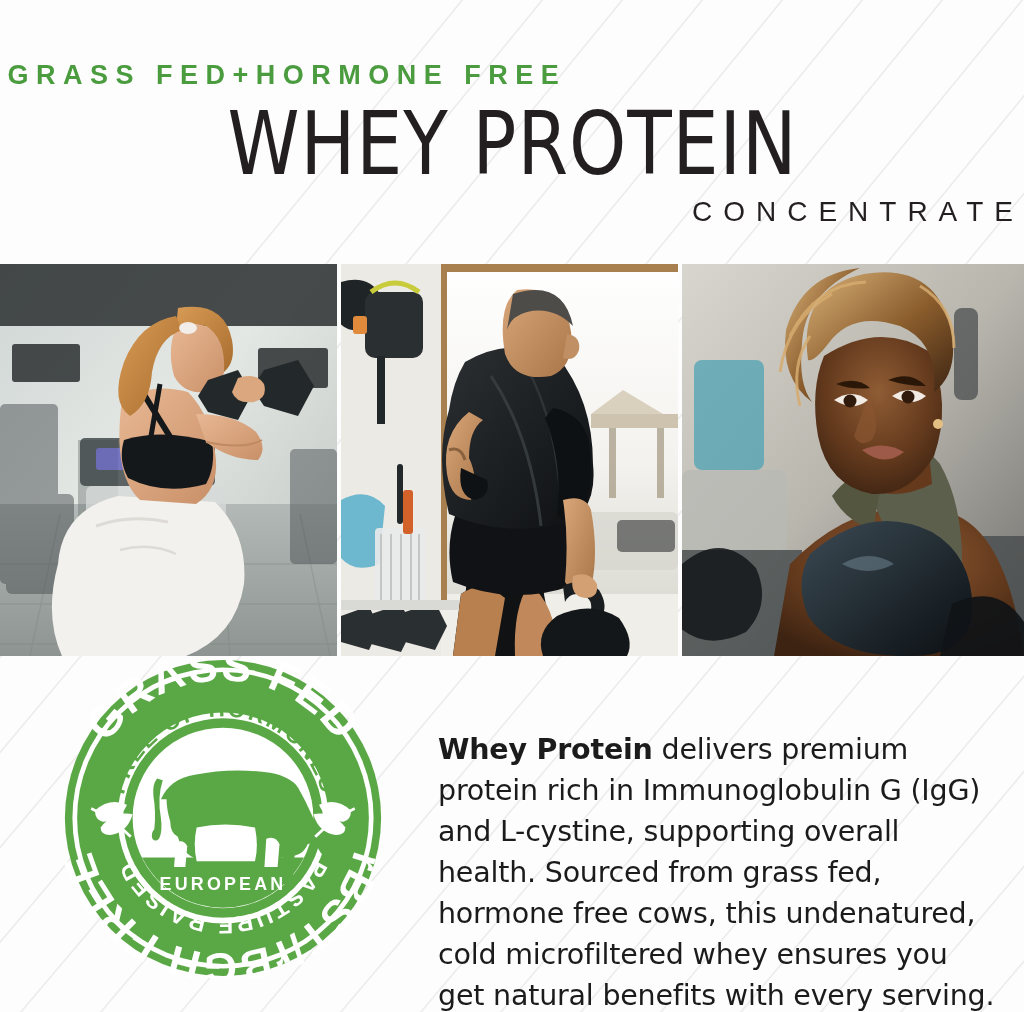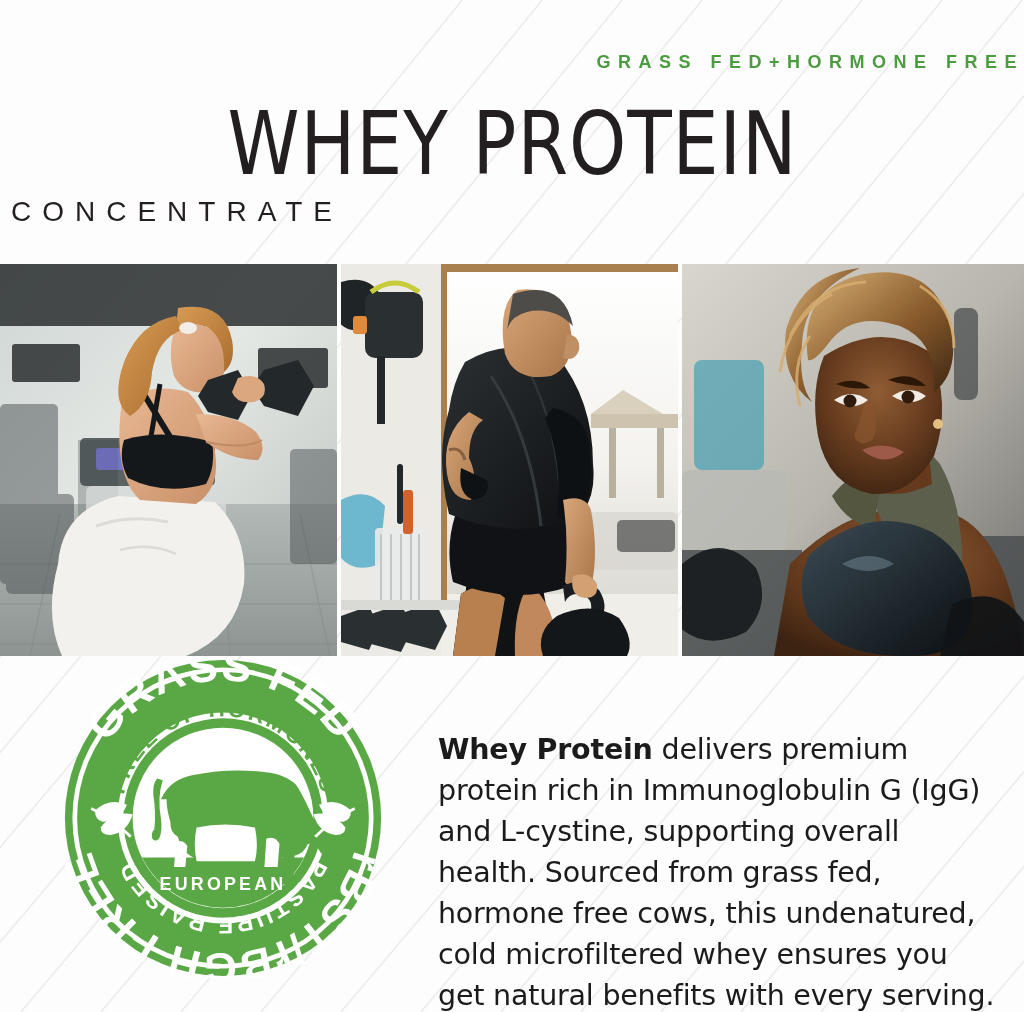--- a/index.html
+++ b/index.html
@@ -32,26 +32,26 @@
   .header {
     position: absolute;
     left: 0;
     top: 0;
     width: 1024px;
     height: 258px;
     z-index: 3;
   }
   .eyebrow {
     position: absolute;
-    top: 52px;
+    top: 60px;
     left: 0;
     width: 100%;
-    text-align: right;
+    text-align: left;
     color: #4a9c3f;
-    font-size: 18px;
+    font-size: 27px;
     font-weight: bold;
     letter-spacing: 7.5px;
     text-indent: 7.5px;
     font-family: "Liberation Sans", sans-serif;
   }
   .headline {
     position: absolute;
     top: 96px;
     left: 0;
     width: 100%;
@@ -63,21 +63,21 @@
     letter-spacing: 1px;
     text-indent: 1px;
     font-family: "DejaVu Sans Condensed", "Liberation Sans Narrow", "Liberation Sans", sans-serif;
     transform: scaleX(0.92);
   }
   .subhead {
     position: absolute;
     top: 196px;
     left: 0;
     width: 100%;
-    text-align: left;
+    text-align: right;
     color: #231f20;
     font-size: 28px;
     font-weight: 400;
     letter-spacing: 11px;
     text-indent: 11px;
     font-family: "Liberation Sans", sans-serif;
   }
 
   
   .photo-strip {

